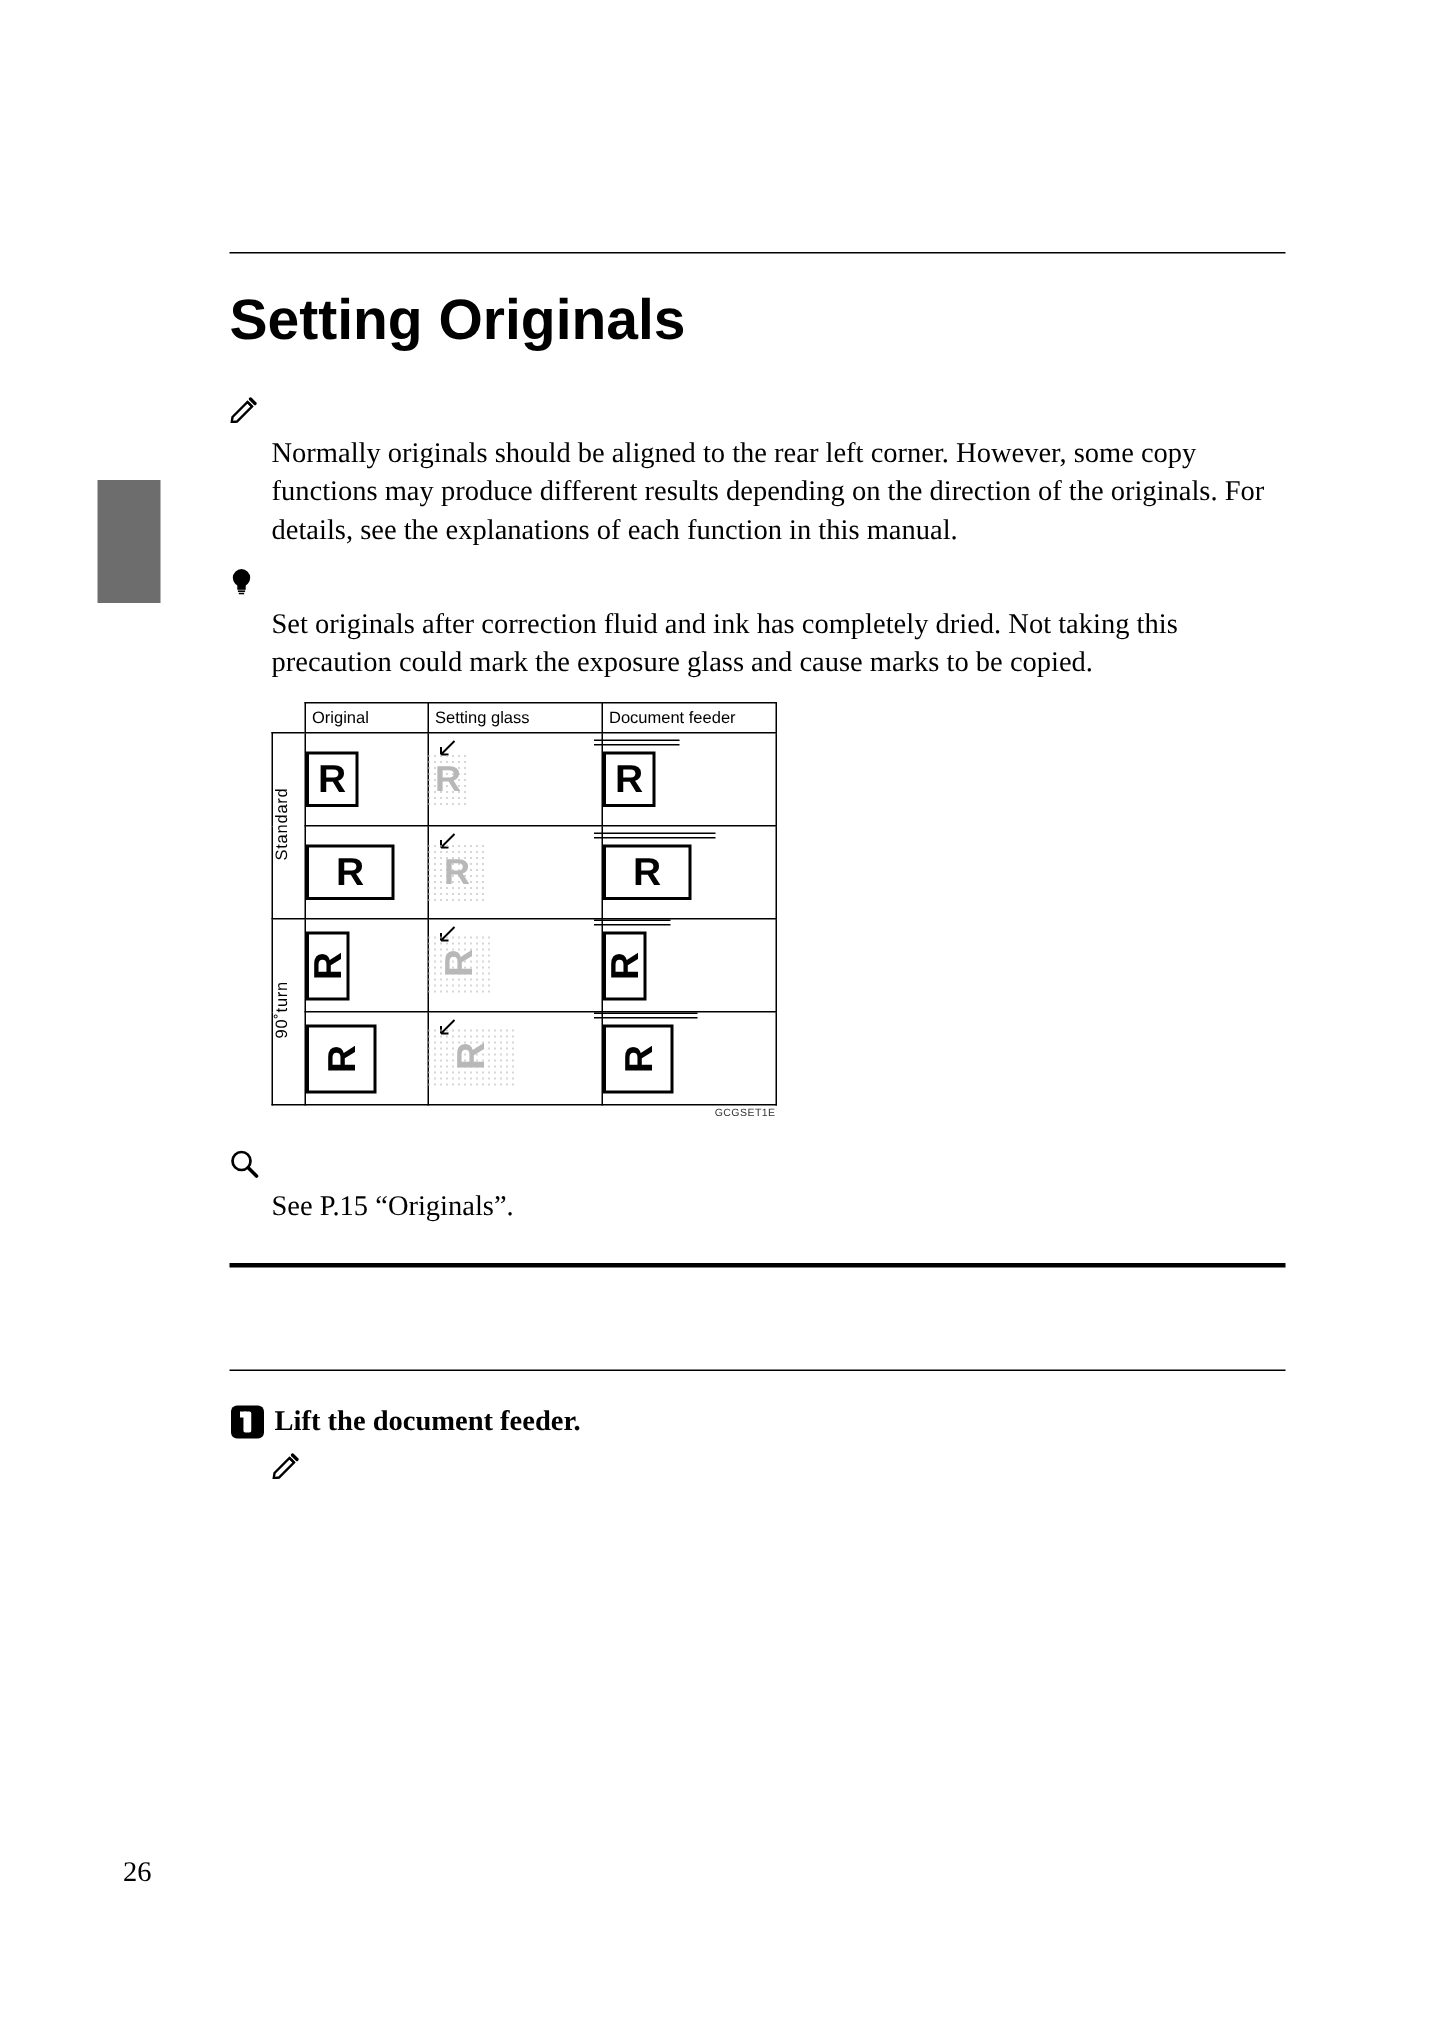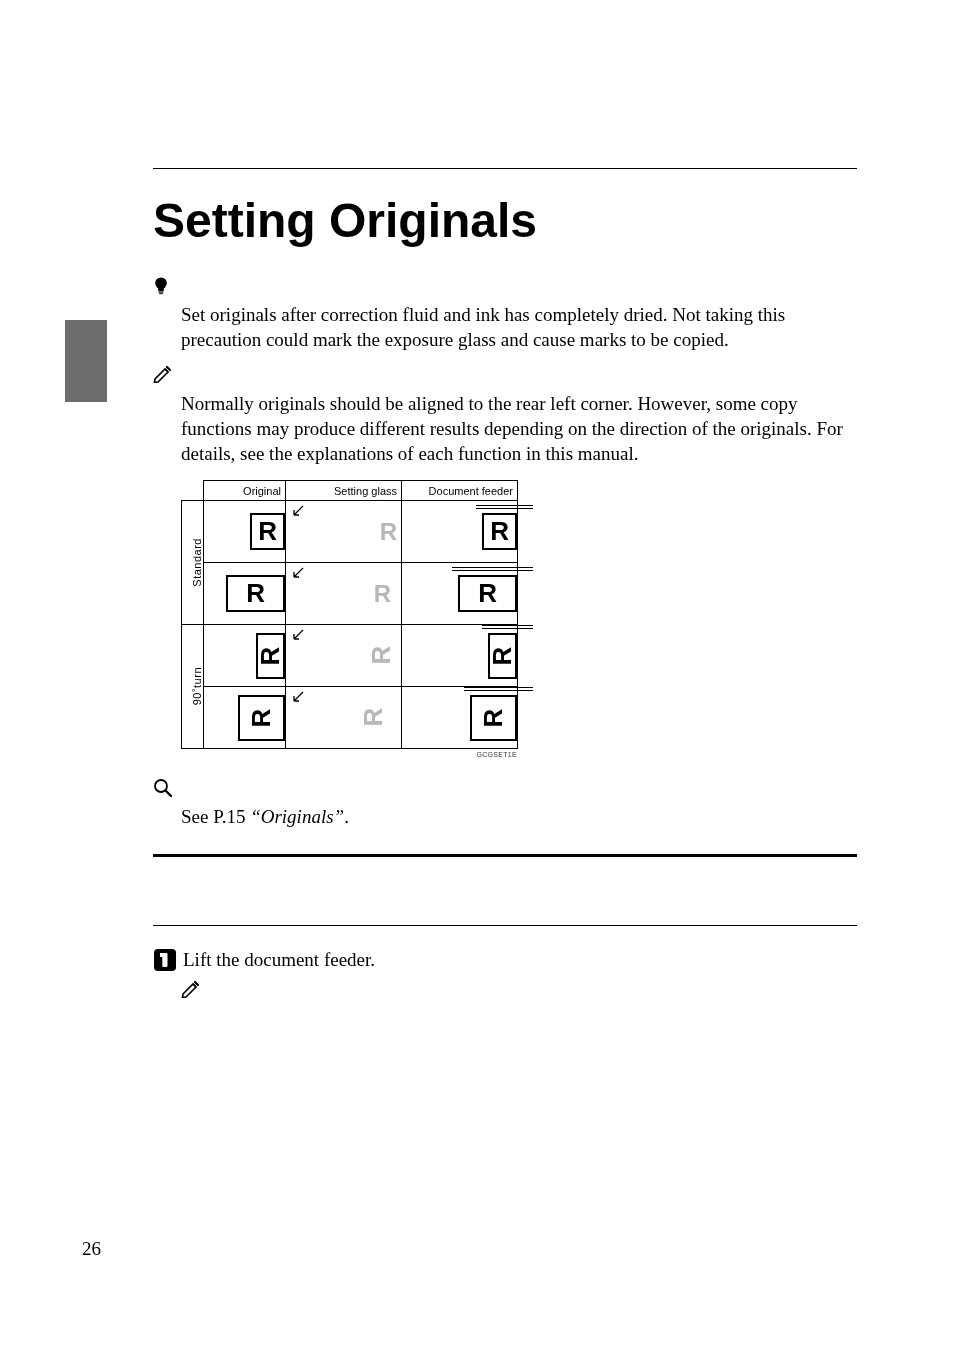--- a/index.html
+++ b/index.html
@@ -24,38 +24,38 @@
     height: 82px;
     background: #6d6d6d;
   }
   .top-rule {
     border-top: 1.4px solid #000;
     margin-top: 168px;
   }
   h1 {
     font-family: "Arial Black", Arial, Helvetica, sans-serif;
     font-weight: 900;
-    font-size: 48px;
+    font-size: 38px;
     letter-spacing: 0px;
     margin-top: 24px;
     margin-bottom: 28px;
   }
   .note-block { margin-top: 12px; }
   .icon-row { height: 22px; }
   .lightbulb-icon, .pencil-icon, .magnifier-icon {
     display: inline-block;
     vertical-align: top;
   }
   .indent-text {
     margin-left: 28px;
     margin-top: 4px;
     margin-bottom: 6px;
     line-height: 1.33;
   }
-  .italic { font-style: italic; }
+  .italic { }
   .diagram-wrap {
     margin-left: 28px;
     margin-top: 14px;
   }
   .ref-block { margin-top: 20px; }
   .section-rule-thick {
     border-top: 3px solid #000;
     margin-top: 24px;
   }
   .section-rule-thin {
@@ -66,40 +66,40 @@
     margin-top: 22px;
     display: flex;
     align-items: center;
     gap: 6px;
   }
   .step-badge {
     width: 24px; height: 24px;
     display: inline-flex; align-items: center; justify-content: center;
   }
   .step-text {
-    font-weight: normal;
+    font-weight: bold;
     font-size: 19px;
   }
   .page-num {
     position: absolute;
     left: 82px;
     bottom: 88px;
     font-family: "Times New Roman", serif;
     font-size: 19px;
   }
 
   
   .dia {
     border-collapse: collapse;
     font-family: Arial, Helvetica, sans-serif;
     font-size: 11px;
   }
   .dia td, .dia th {
     border: 1px solid #000;
-    text-align: right;
+    text-align: left;
     vertical-align: middle;
   }
   .dia th {
     font-weight: normal;
     padding: 3px 4px;
     height: 20px;
   }
   .dia td.cell {
     width: 82px; height: 62px;
     position: relative;
@@ -182,46 +182,46 @@
 </head>
 <body>
 
 <div class="side-tab"></div>
 
 <div class="page">
 
   <div class="top-rule"></div>
 
   <h1>Setting Originals</h1>
+
+  <div class="note-block">
+    <div class="icon-row">
+      <span class="pencil-icon">
+        <svg width="20" height="18" viewBox="0 0 20 18">
+          <path d="M2 14 L12 4 L15 7 L5 17 L1.5 17.5 Z" fill="none" stroke="#000" stroke-width="1.6"></path>
+          <path d="M12 4 L15 7" stroke="#000" stroke-width="1.6"></path>
+          <path d="M14 2 L17 5" stroke="#000" stroke-width="2.2" stroke-linecap="round"></path>
+        </svg>
+      </span>
+    </div>
+    <p class="indent-text">Normally originals should be aligned to the rear left corner. However, some copy functions may produce different results depending on the direction of the originals. For details, see the explanations of each function in this manual.</p>
+  </div>
 
   <div class="note-block">
     <div class="icon-row">
       <span class="lightbulb-icon">
         <svg width="16" height="20" viewBox="0 0 16 20">
           <ellipse cx="8" cy="7.2" rx="5.8" ry="5.8" fill="#000"></ellipse>
           <rect x="5.2" y="12" width="5.6" height="3.2" fill="#000"></rect>
           <rect x="5.6" y="15.6" width="4.8" height="1.1" fill="#000"></rect>
           <rect x="6.2" y="17.2" width="3.6" height="1" fill="#000"></rect>
         </svg>
       </span>
     </div>
     <p class="indent-text">Set originals after correction fluid and ink has completely dried. Not taking this precaution could mark the exposure glass and cause marks to be copied.</p>
-  </div>
-
-  <div class="note-block">
-    <div class="icon-row">
-      <span class="pencil-icon">
-        <svg width="20" height="18" viewBox="0 0 20 18">
-          <path d="M2 14 L12 4 L15 7 L5 17 L1.5 17.5 Z" fill="none" stroke="#000" stroke-width="1.6"></path>
-          <path d="M12 4 L15 7" stroke="#000" stroke-width="1.6"></path>
-          <path d="M14 2 L17 5" stroke="#000" stroke-width="2.2" stroke-linecap="round"></path>
-        </svg>
-      </span>
-    </div>
-    <p class="indent-text">Normally originals should be aligned to the rear left corner. However, some copy functions may produce different results depending on the direction of the originals. For details, see the explanations of each function in this manual.</p>
   </div>
 
   <div class="diagram-wrap">
     <table class="dia">
       <tbody>
           <tr>
         <th style="border:none;background:#fff;"></th>
         <th>Original</th>
         <th class="cell-wide">Setting glass</th>
         <th class="cell-wide">Document feeder</th>

